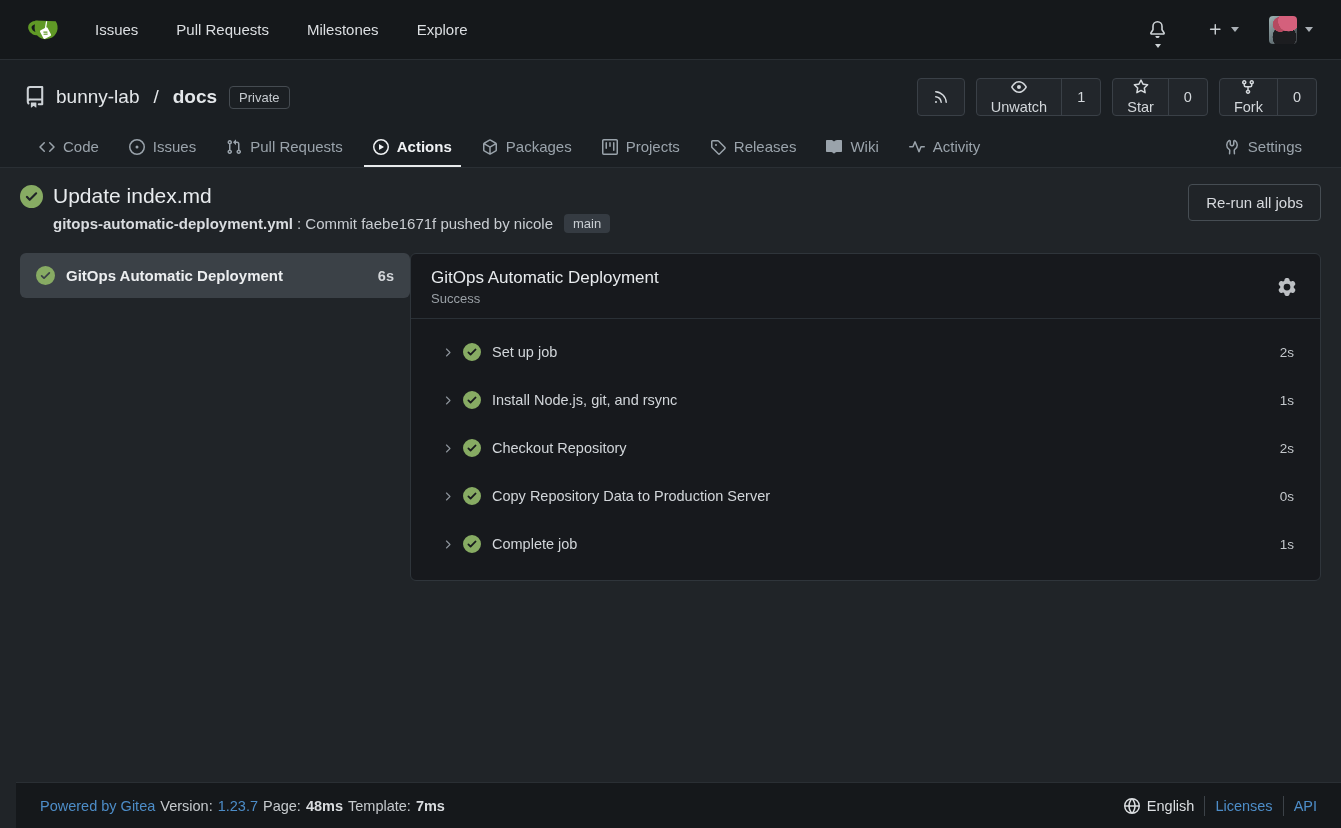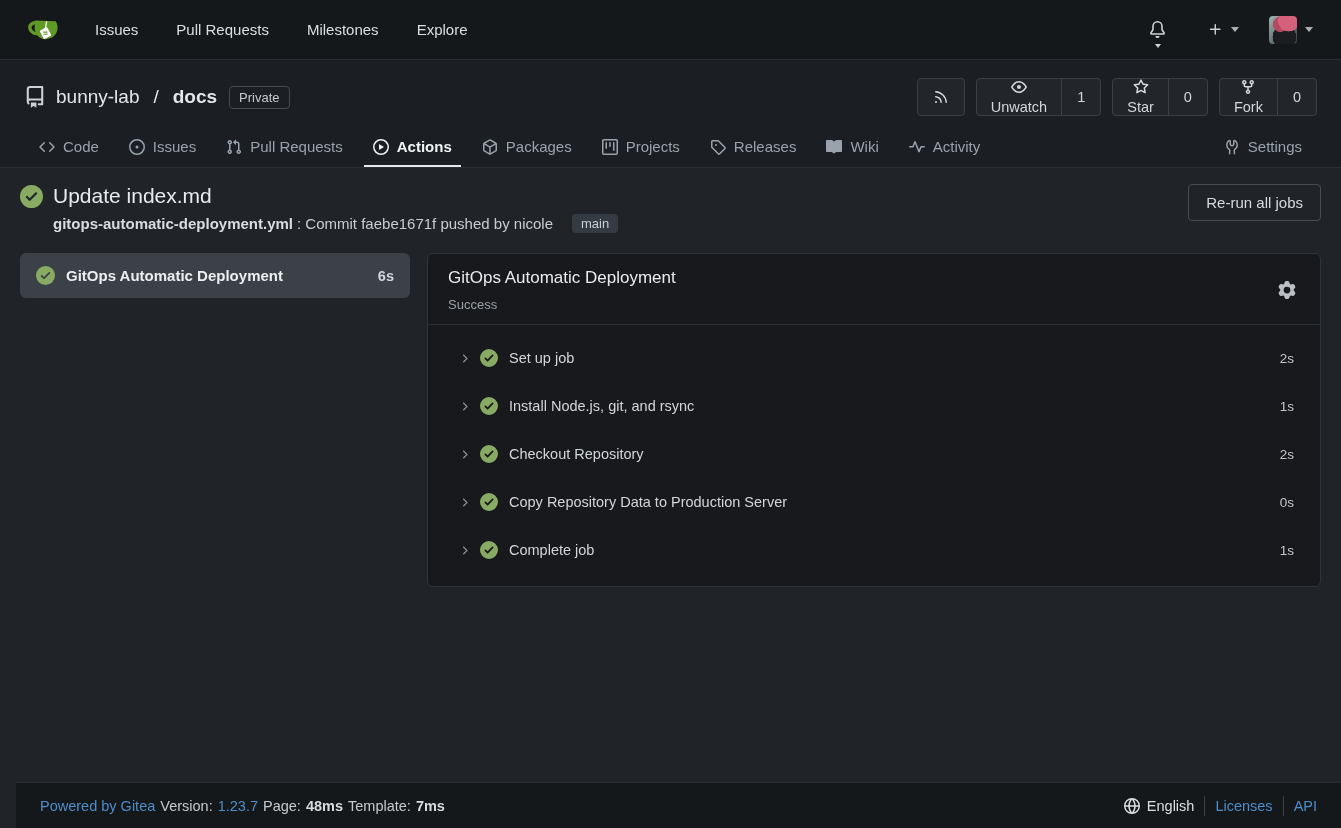--- a/index.html
+++ b/index.html
@@ -81,30 +81,30 @@
 
   
   .main { flex:1; padding:16px 20px; overflow:hidden; }
   .run-header { display:flex; align-items:flex-start; }
   .run-header-left { display:flex; flex-direction:column; gap:6px; }
   .run-title-row { display:flex; align-items:center; gap:10px; }
   .run-title { font-size:21px; color:#e8ebee; font-weight:400; }
   .run-sub { margin-left:33px; font-size:15px; color:#c9cdd2; display:flex; align-items:center; gap:4px; }
   .wf-file { font-weight:700; color:#d9dce0; }
   .badge-branch {
-    margin-left:15px; background:#353b42; color:#c9ced3;
+    margin-left:7px; background:#353b42; color:#c9ced3;
     font-size:13px; border-radius:4px; padding:2px 9px; cursor:pointer;
   }
   .btn-rerun {
     margin-left:auto; border:1px solid #464d53; border-radius:4px;
     background:transparent; color:#d6d9dd; font-size:15px;
     padding:9px 17px; cursor:pointer; font-family:inherit;
   }
 
-  .run-body { display:flex; margin-top:20px; gap:17px; align-items:flex-start; }
+  .run-body { display:flex; margin-top:20px; align-items:flex-start; }
 
   
   .job-list { width:390px; flex:0 0 390px; }
   .job-item {
     display:flex; align-items:center; gap:11px;
     background:#3b4147; border-radius:6px;
     padding:13px 16px; cursor:pointer;
   }
   .job-name { font-size:15px; font-weight:700; color:#eceef0; flex:1; }
   .job-duration { font-size:14.5px; font-weight:700; color:#d3d6da; }
@@ -113,21 +113,21 @@
   .panel {
     flex:1; background:#17191d;
     border:1px solid #2f353b; border-radius:6px;
   }
   .panel-header {
     display:flex; align-items:center;
     padding:14px 20px 12px 20px;
     border-bottom:1px solid #2a3036;
   }
   .panel-title { font-size:17px; color:#e8ebee; }
-  .panel-status { font-size:13px; color:#9aa0a6; margin-top:9px; }
+  .panel-status { font-size:13px; color:#9aa0a6; margin-top:3px; }
   .gear { margin-left:auto; color:#ced2d6; cursor:pointer; padding:4px; }
 
   .steps { padding:9px 0 12px 0; }
   .step-row {
     display:flex; align-items:center; gap:9px;
     height:48px; padding:0 26px 0 30px; cursor:pointer;
   }
   .chevron { color:#8b9299; flex:0 0 auto; }
   .step-name { font-size:14.5px; color:#d2d6da; flex:1; margin-left:2px; }
   .step-duration { font-size:13.5px; color:#c3c7cb; }

